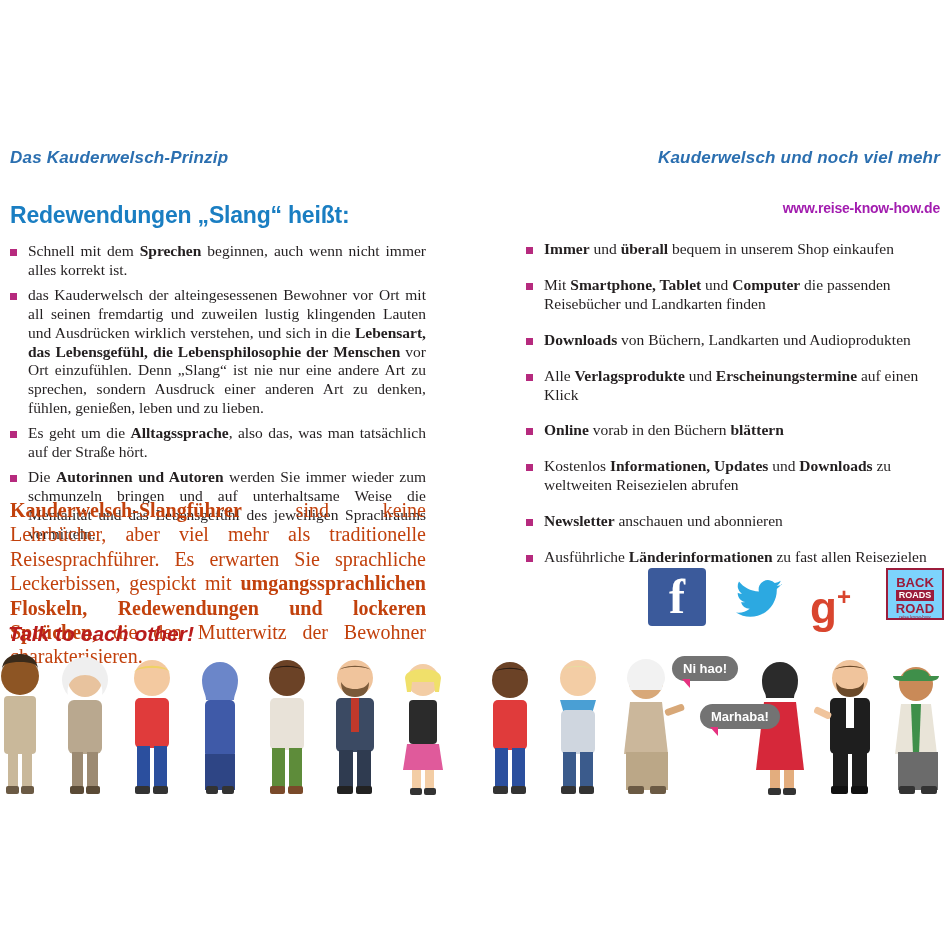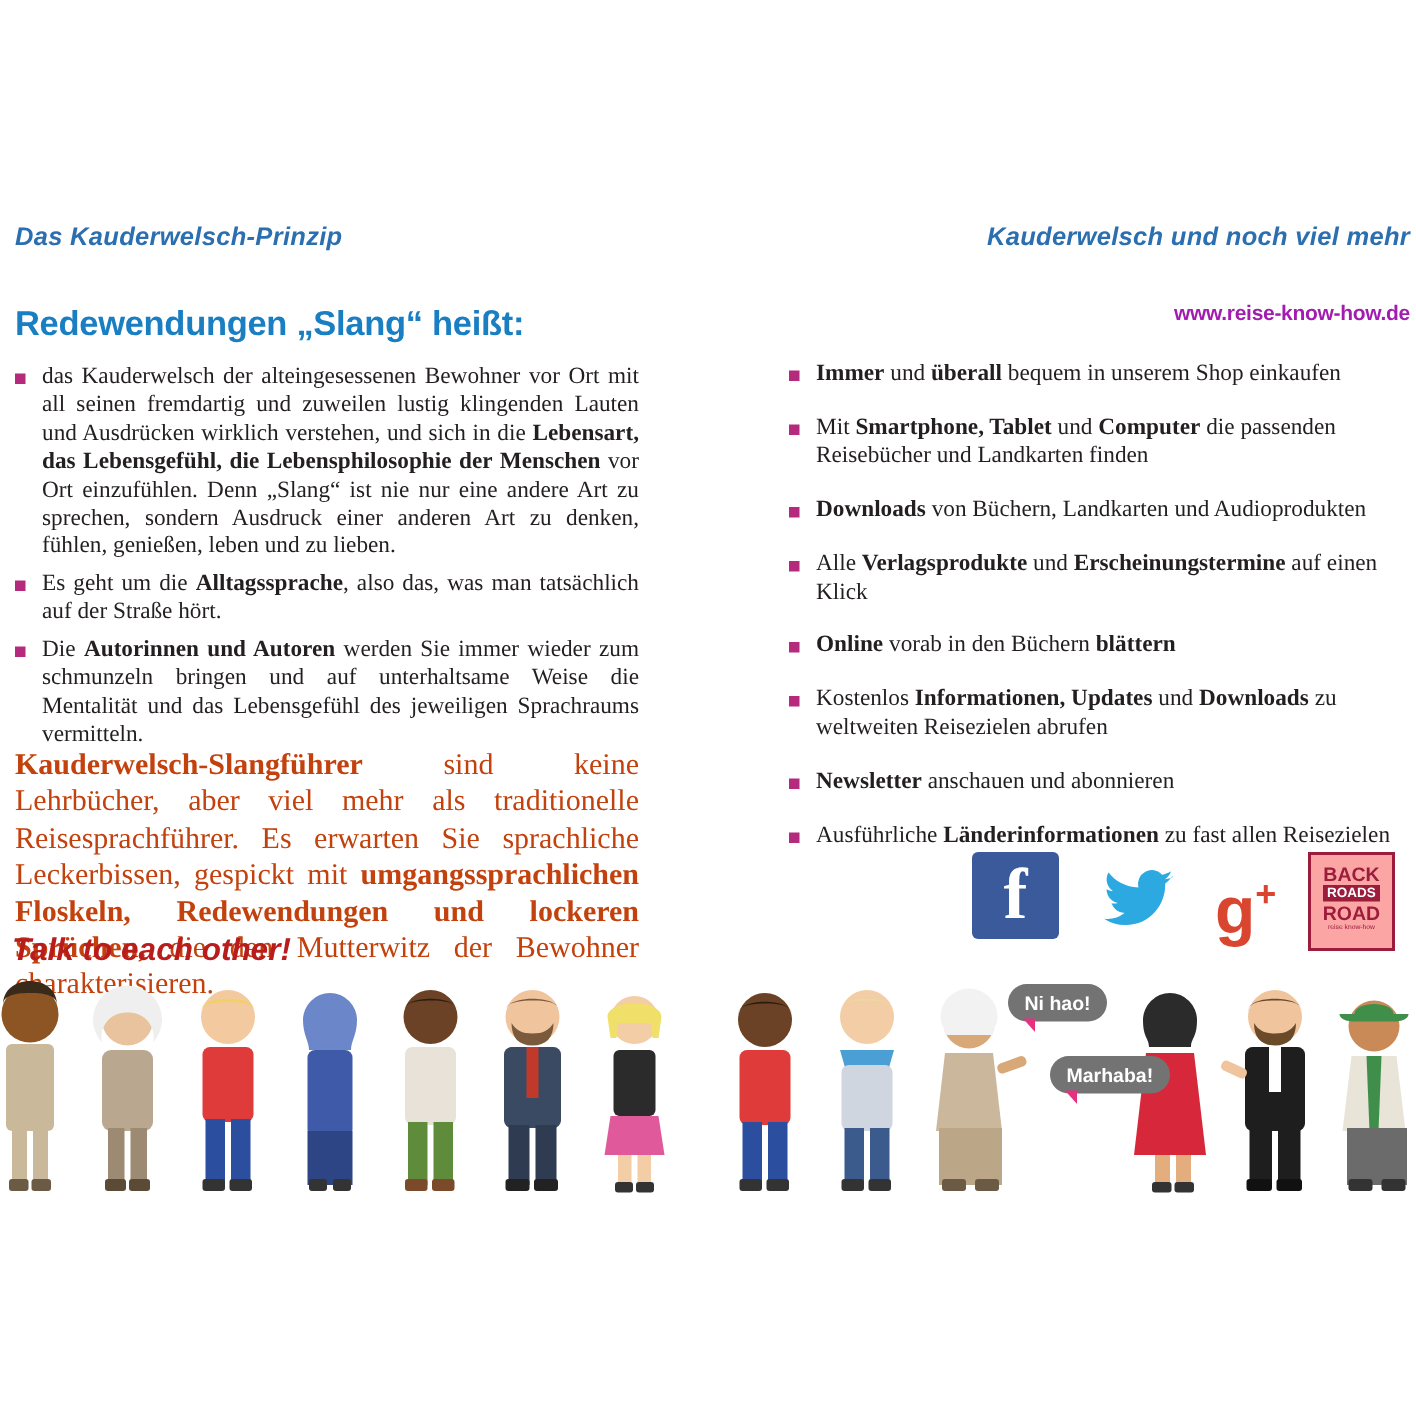--- a/index.html
+++ b/index.html
@@ -133,25 +133,25 @@
   .gp {
     left: 162px;
     color: #d9452e;
     font-family: "Liberation Sans", sans-serif;
     font-weight: bold;
     font-size: 44px;
     line-height: 58px;
   }
   .gp sup { font-size: 24px; vertical-align: 18px; }
   .br {
-    left: 224px;
-    width: 58px; height: 66px;
+    left: 238px;
+    width: 58px; height: 52px;
     border: 2px solid #9b1c3b;
     box-sizing: border-box;
-    background: #fca5a5;
+    background: #7dd3fc;
     text-align: center;
   }
   .br .l1 { font-family:"Liberation Sans",sans-serif; font-weight:bold; font-size:13px; color:#9b1c3b; line-height:13px; margin-top:6px;}
   .br .l2 { font-family:"Liberation Sans",sans-serif; font-weight:bold; font-size:9px; color:#fff; background:#9b1c3b; line-height:11px; margin:1px 8px;}
   .br .l3 { font-family:"Liberation Sans",sans-serif; font-weight:bold; font-size:13px; color:#9b1c3b; line-height:13px;}
   .br .l4 { font-family:"Liberation Sans",sans-serif; font-size:4.5px; color:#9b1c3b; line-height:6px; }
 
   
   #people {
     position: absolute;
@@ -186,20 +186,21 @@
 </head>
 <body>
 
 <div id="page">
 
   <div class="col-head" style="left:10px; top:148px;">Das Kauderwelsch-Prinzip</div>
 
   <div class="big-head" style="left:10px; top:202px;">Redewendungen „Slang“ heißt:</div>
 
   <ul class="bullets" id="left-list">
+    <li>Schnell mit dem <b>Sprechen</b> beginnen, auch wenn nicht immer alles korrekt ist.</li>
     <li>das Kauderwelsch der alteingesessenen Bewohner vor Ort mit all seinen fremdartig und zuweilen lustig klingenden Lauten und Ausdrücken wirklich verstehen, und sich in die <b>Lebensart, das Lebensgefühl, die Lebensphilosophie der Menschen</b> vor Ort einzufühlen. Denn „Slang“ ist nie nur eine andere Art zu sprechen, sondern Ausdruck einer anderen Art zu denken, fühlen, genießen, leben und zu lieben.</li>
     <li>Es geht um die <b>Alltagssprache</b>, also das, was man tatsächlich auf der Straße hört.</li>
     <li>Die <b>Autorinnen und Autoren</b> werden Sie immer wieder zum schmunzeln bringen und auf unterhaltsame Weise die Mentalität und das Lebensgefühl des jeweiligen Sprachraums vermitteln.</li>
   </ul>
 
   <p id="left-para"><b>Kauderwelsch-Slangführer</b> sind keine Lehrbücher, aber viel mehr als traditionelle Reisesprachführer. Es erwarten Sie sprachliche Leckerbissen, gespickt mit <b>umgangssprachlichen Floskeln, Redewendungen und lockeren Sprüchen,</b> die den Mutterwitz der Bewohner charakterisieren.</p>
 
   <div id="talk">Talk to each other!</div>
 
   <div class="col-head right" style="right:4px; top:148px;">Kauderwelsch und noch viel mehr</div>

